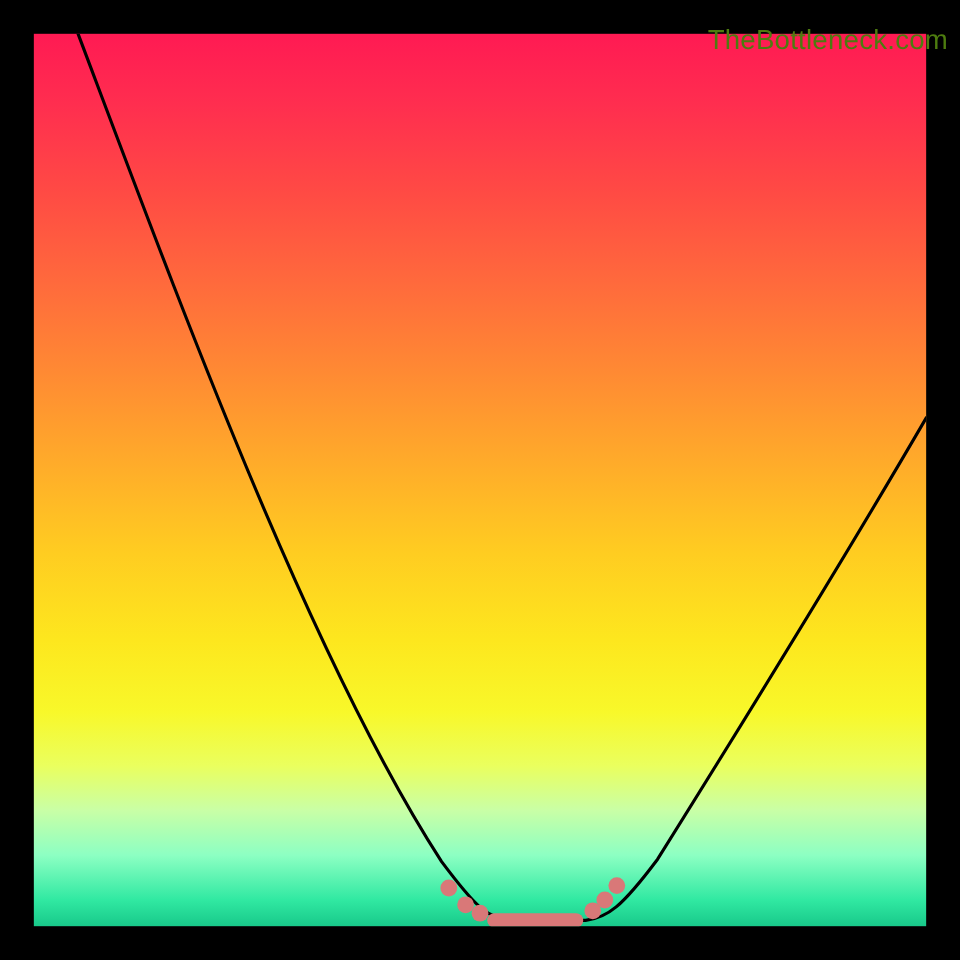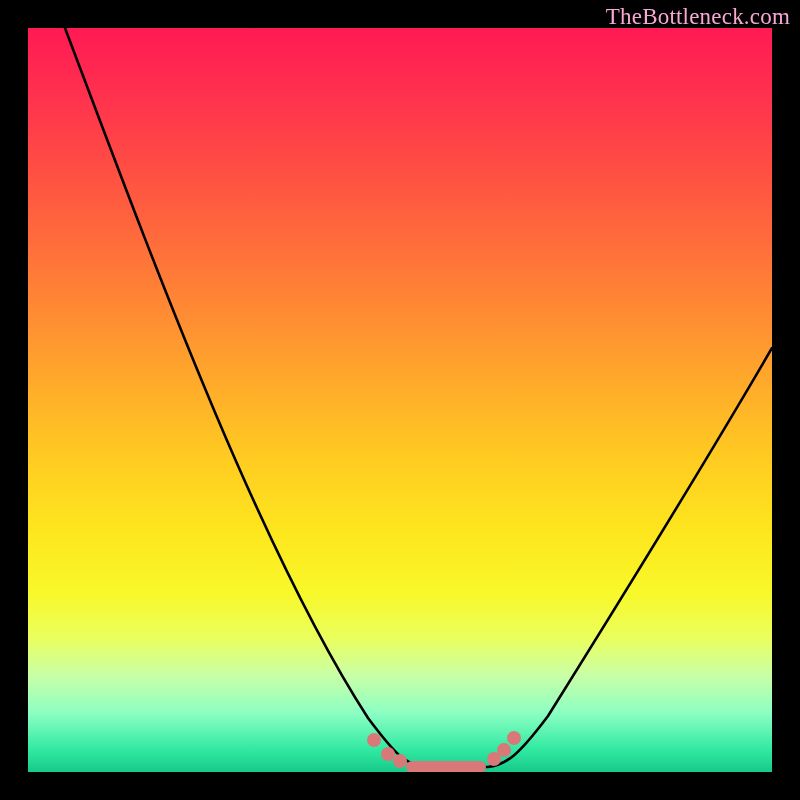--- a/index.html
+++ b/index.html
@@ -12,28 +12,27 @@
     font-family: Arial, Helvetica, sans-serif;
   }
   .stage {
     position: relative;
     width: 800px;
     height: 800px;
     background: #000;
   }
   .watermark {
     position: absolute;
-    top: 4px;
+    top: 20px;
     right: 10px;
-    color: #f9a8d4;
+    color: #4d7c0f;
     font-size: 23px;
     font-weight: 500;
     letter-spacing: 0.2px;
     z-index: 20;
-    font-family: Liberation Serif, serif;
   }
   .plot {
     position: absolute;
     left: 28px;
     top: 28px;
     width: 744px;
     height: 744px;
     overflow: hidden;
   }
   .gradient {

